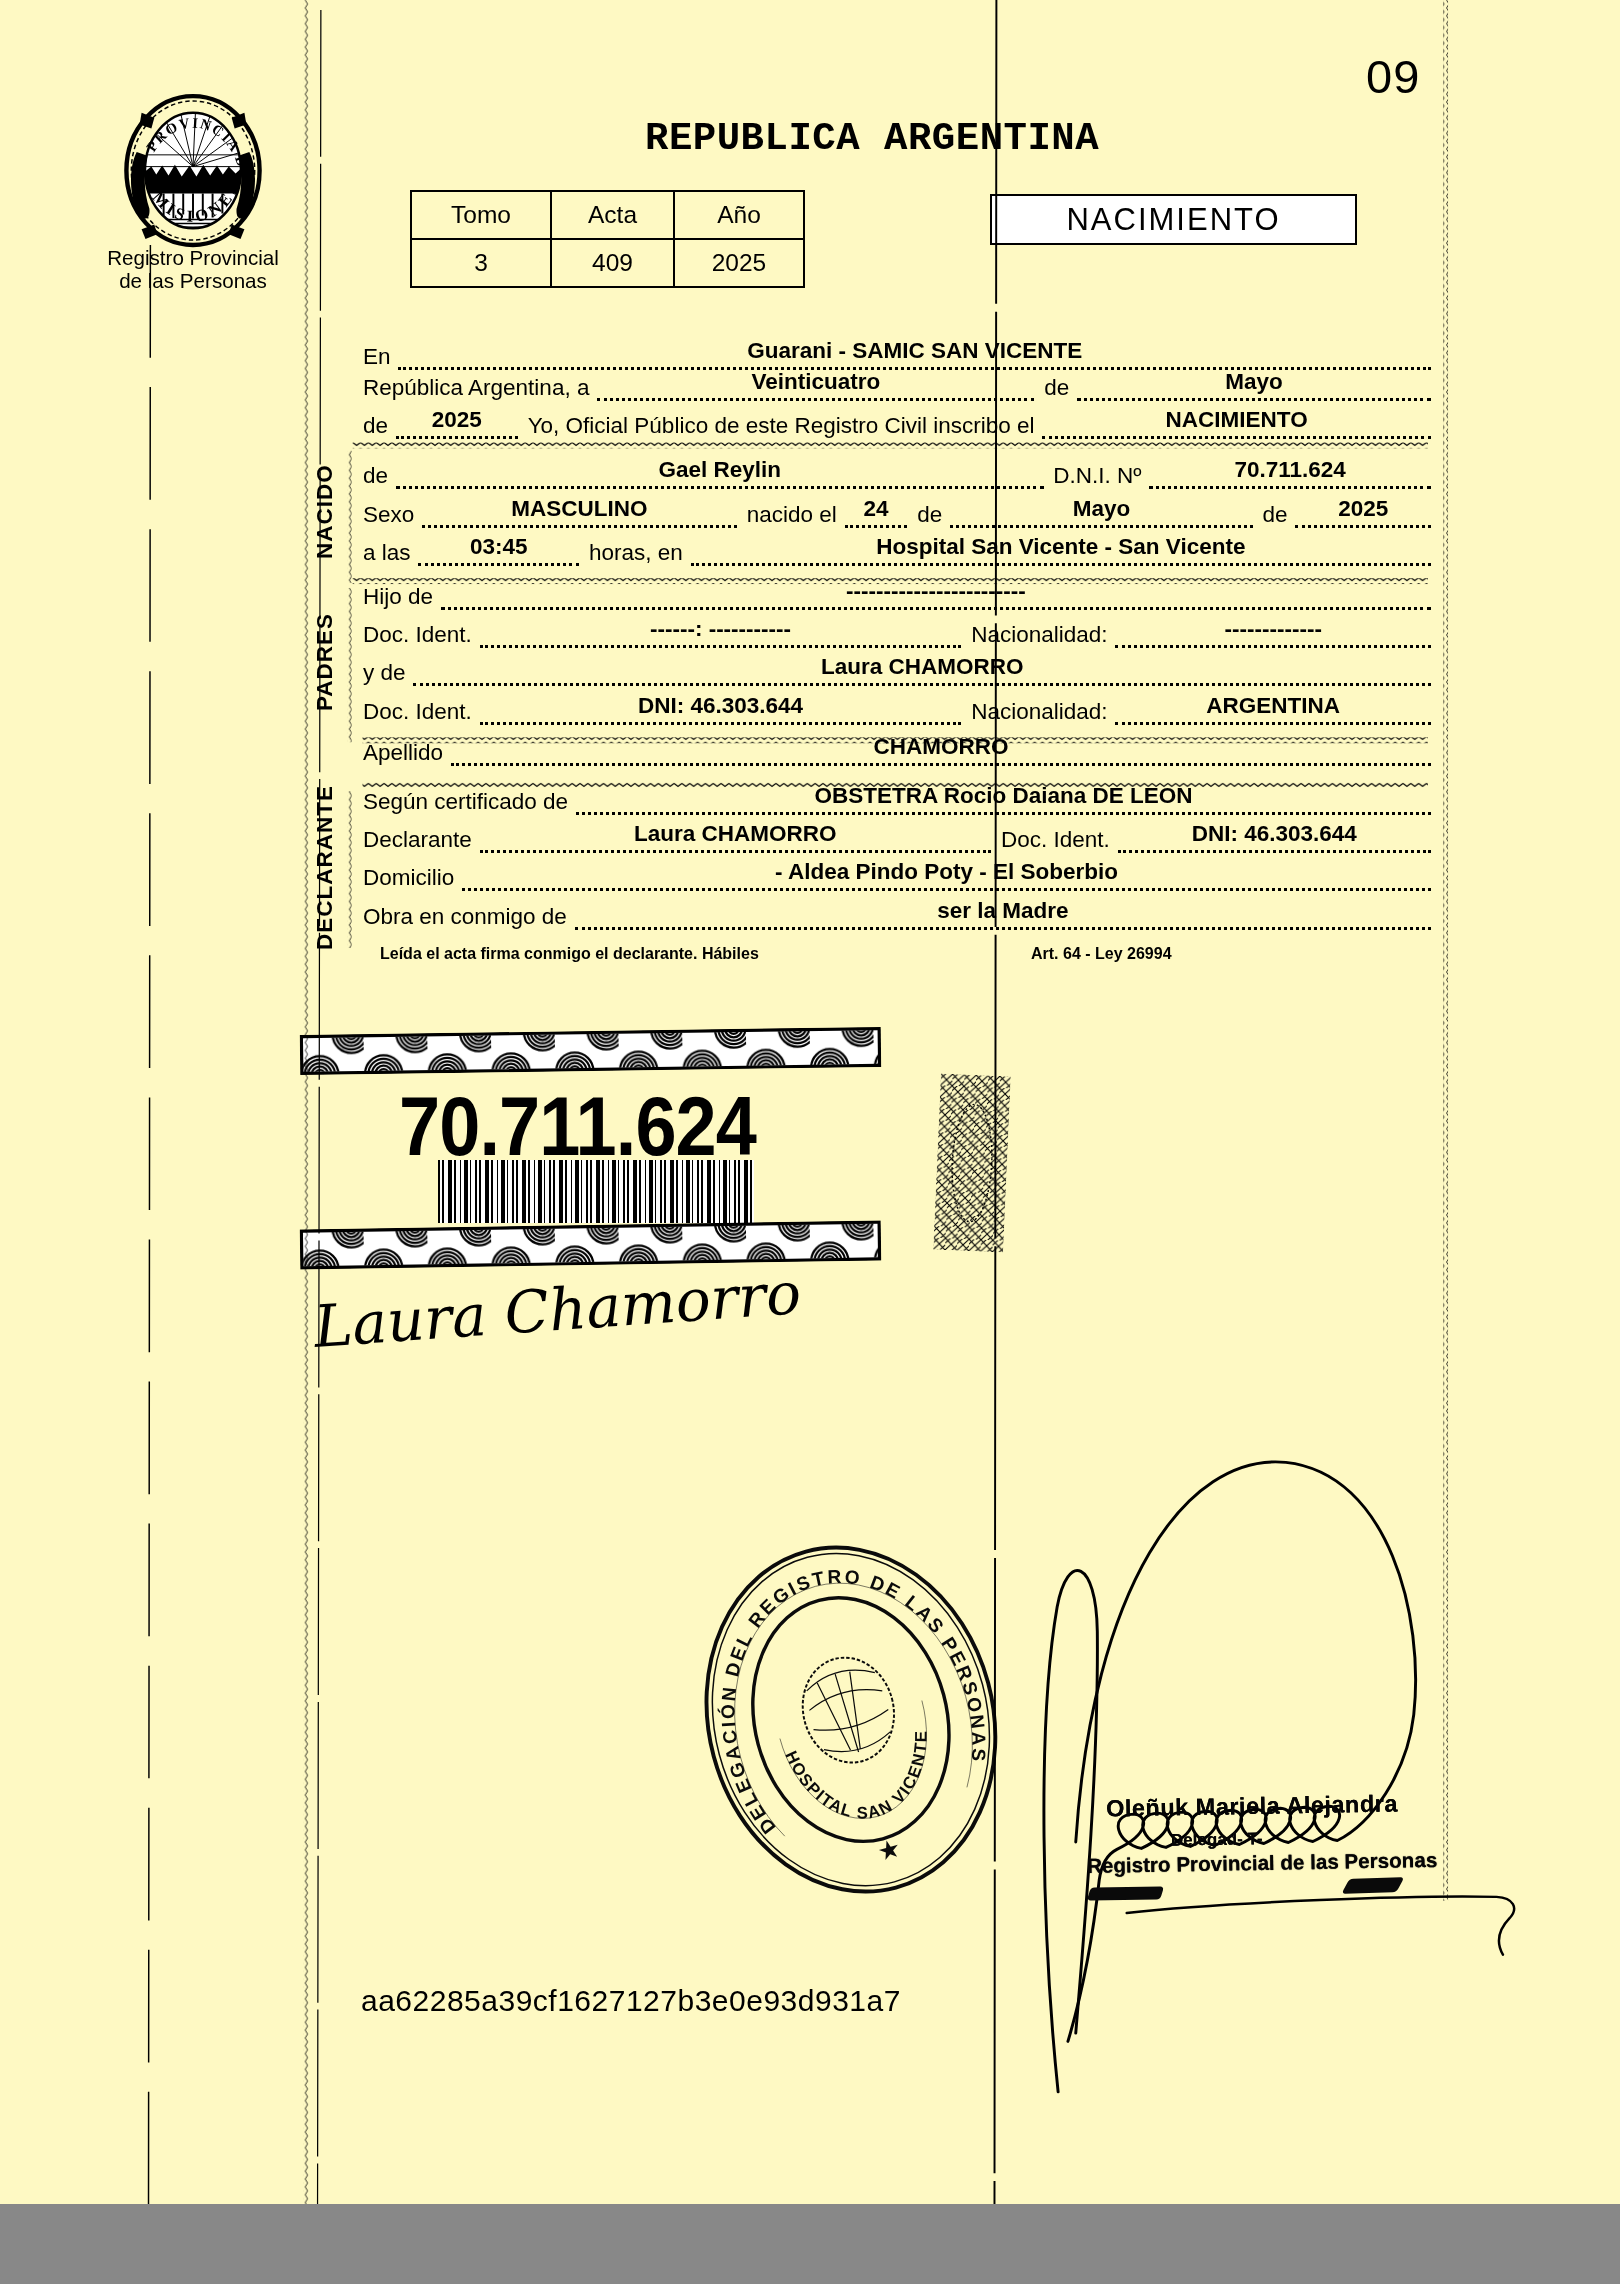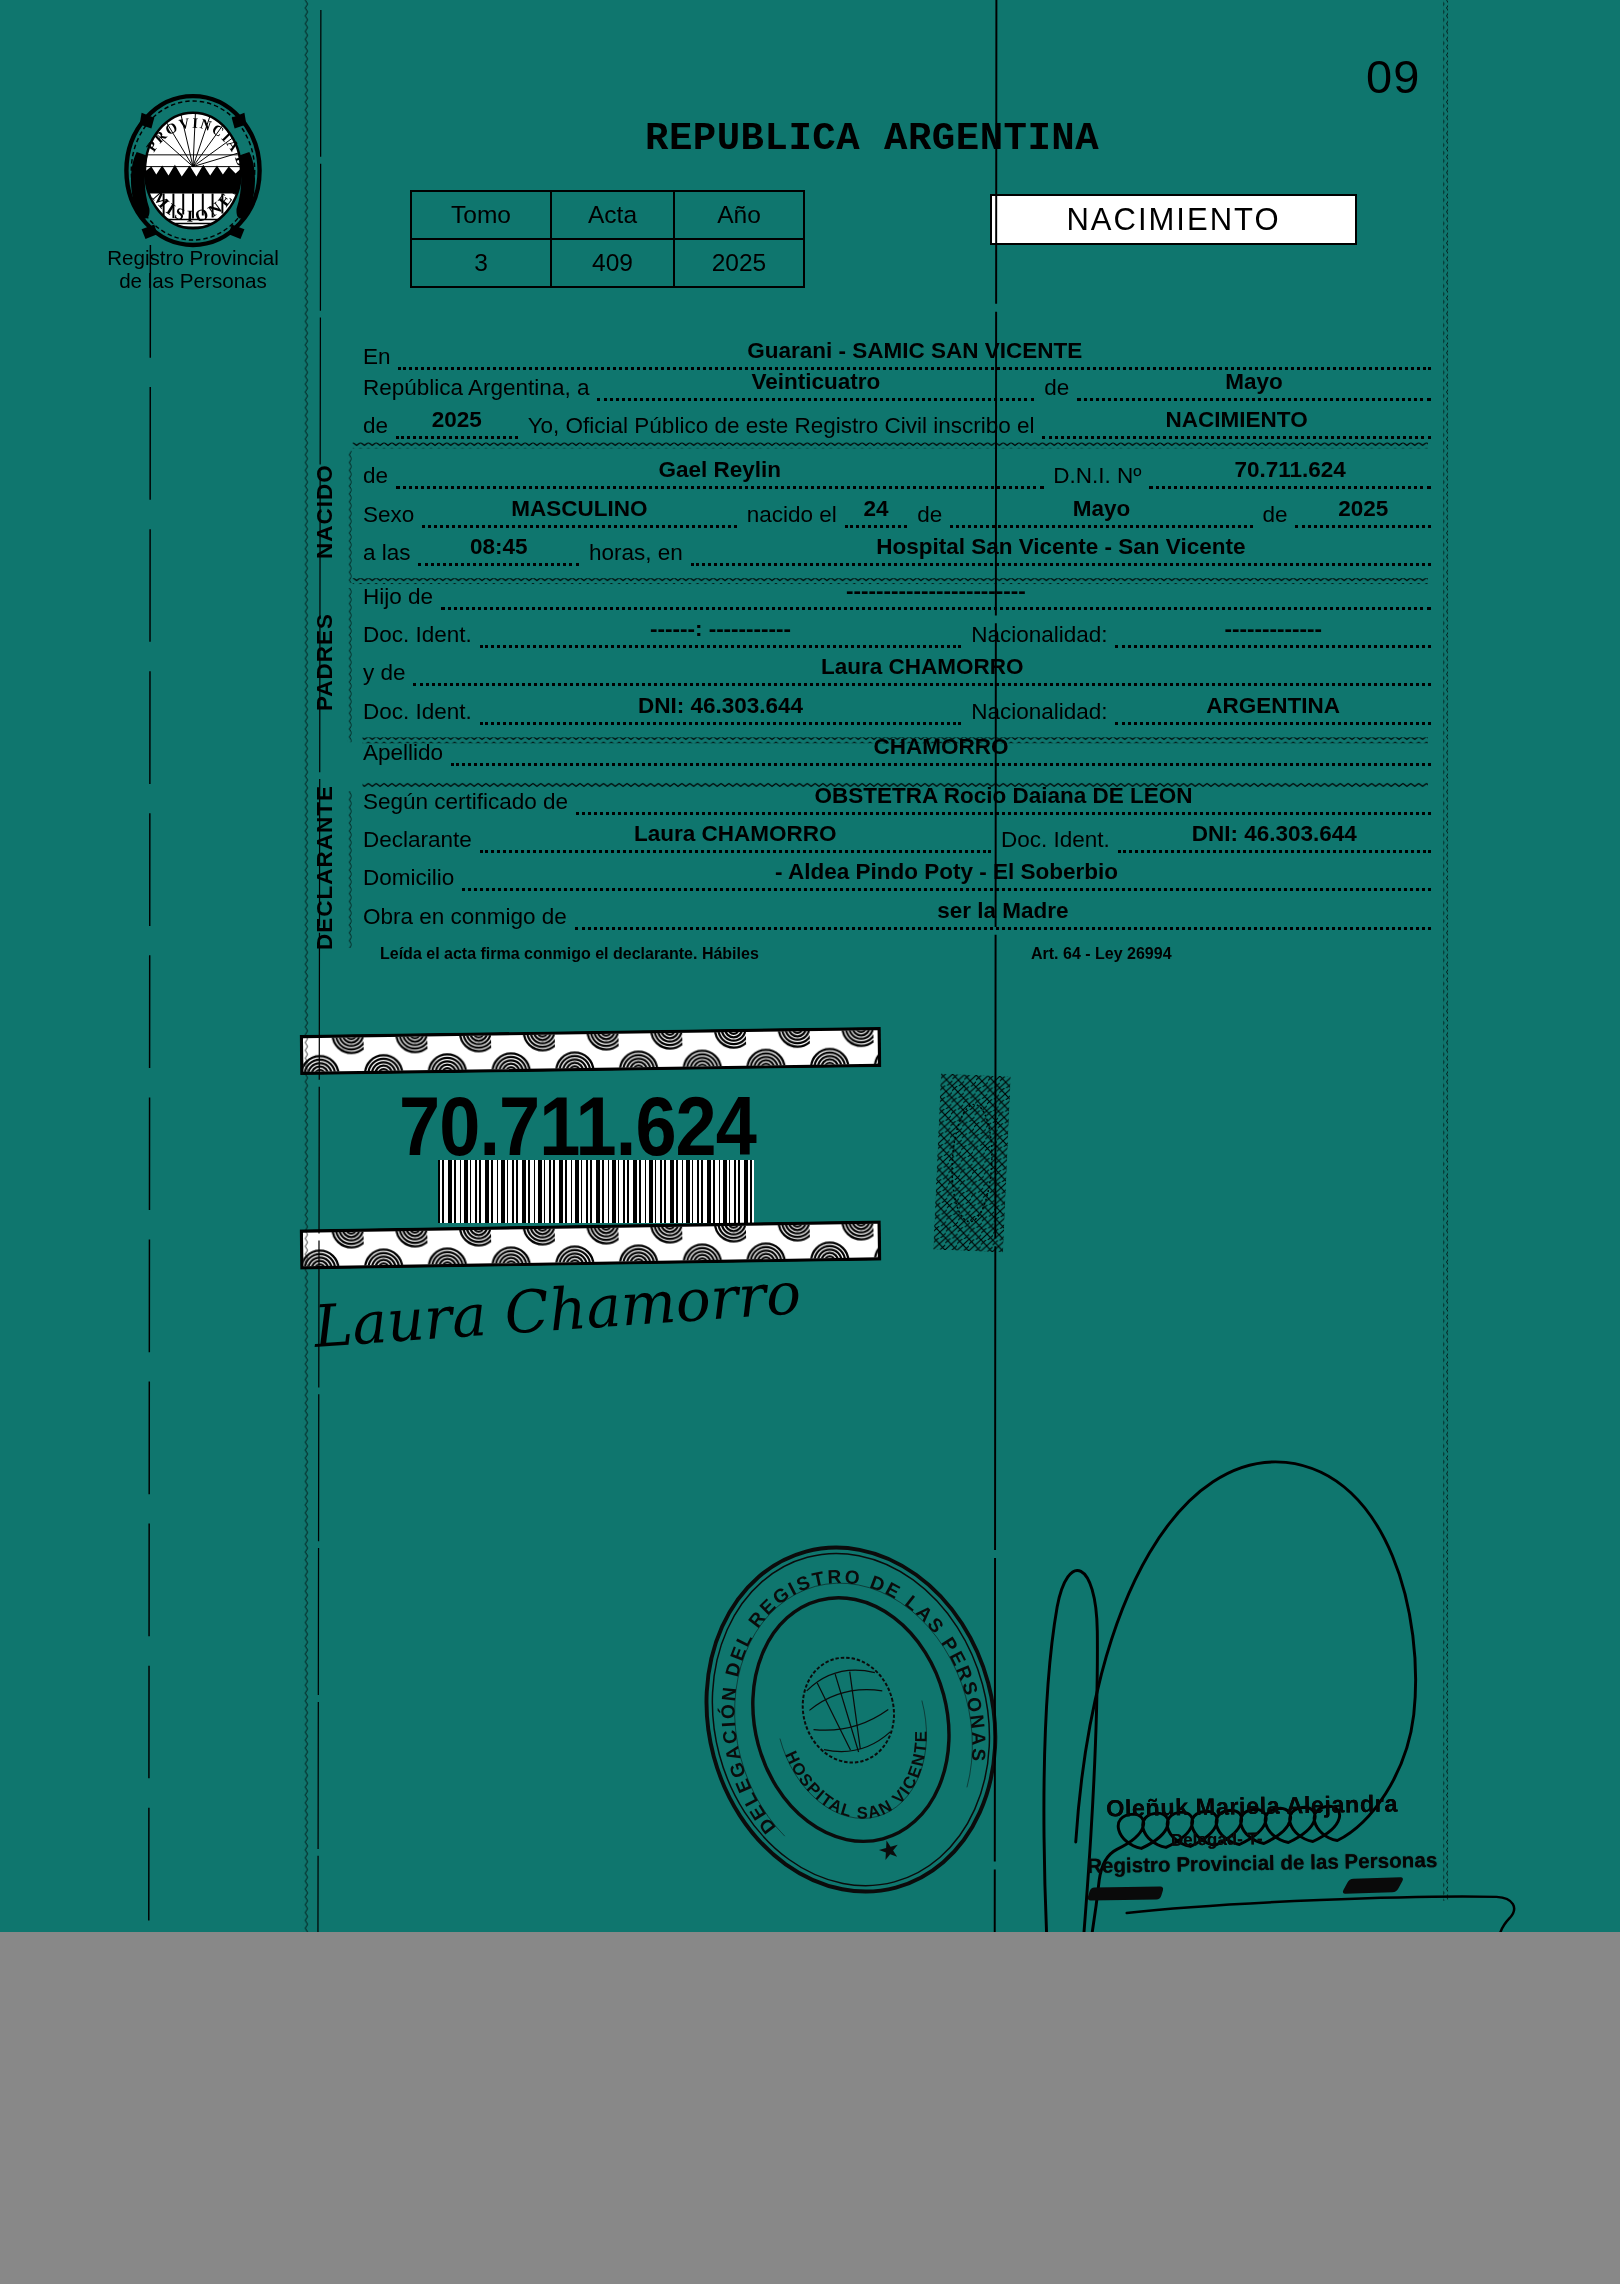--- a/index.html
+++ b/index.html
@@ -1,17 +1,17 @@
 <!DOCTYPE html>
 <html style="font-size:7.8px"><head>
 <meta charset="utf-8">
 <style>
   html,body { margin:0; padding:0; background:#888; }
   .page {
-    position:relative; width:1620px; height:1932px; background:#0f766e;
+    position:relative; width:1620px; height:2204px; background:#fef9c3;
     font-family:"Liberation Sans", sans-serif; color:#000; overflow:hidden;
   }
   
   .page-number { position:absolute; left:1366px; top:49px; font-size:47px; font-weight:500; letter-spacing:1px; }
   .doc-title { position:absolute; left:645px; top:117px; font-family:"Liberation Mono", monospace;
     font-weight:700; font-size:39px; letter-spacing:0.5px; white-space:nowrap; }
   .seal-caption { position:absolute; left:100px; top:247px; width:186px; text-align:center;
     font-size:20.6px; line-height:22.5px; font-weight:500; }
   .ref-table { position:absolute; left:410px; top:190px; border-collapse:collapse; }
   .ref-table td { border:2.4px solid #000; text-align:center; font-size:24.5px; height:44px; }
@@ -198,21 +198,21 @@
       </span>
     <span class="lbl mid">de</span>
     <span class="leader" style="flex-grow:0.56">
         <span class="val">2025</span>
       </span>
   </div>
 
   <div class="row" style="top:524px;">
     <span class="lbl">a las</span>
     <span class="leader" style="flex-grow:0.5">
-        <span class="val">08:45</span>
+        <span class="val">03:45</span>
       </span>
     <span class="lbl mid">horas, en</span>
     <span class="leader" style="flex-grow:2.3">
         <span class="val">Hospital San Vicente - San Vicente</span>
       </span>
   </div>
 
   <div class="row" style="top:568px;">
     <span class="lbl">Hijo de</span>
     <span class="leader">

